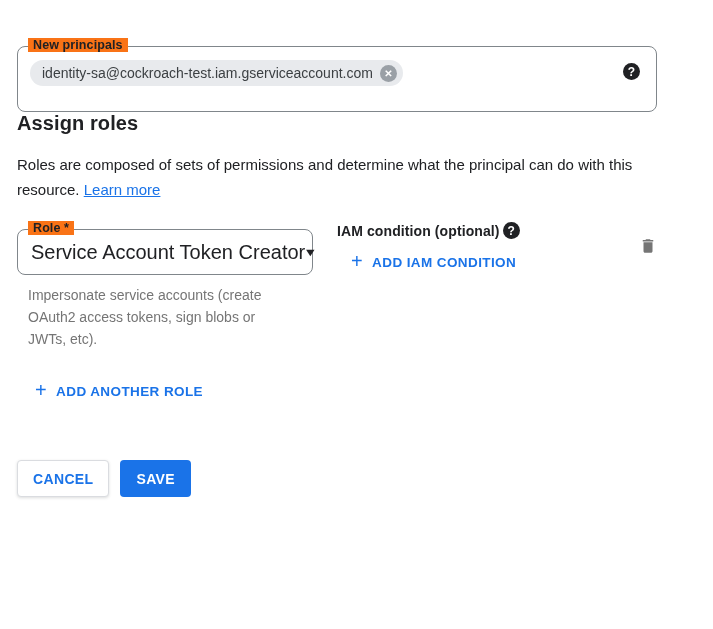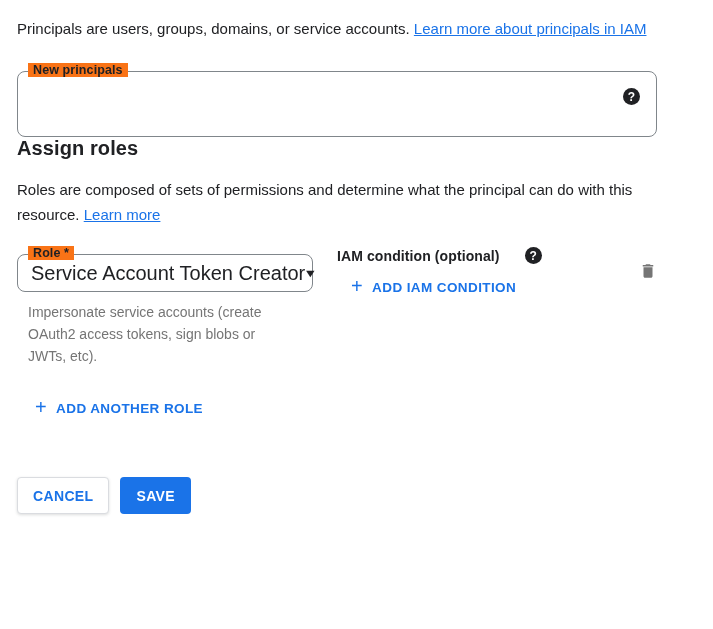--- a/index.html
+++ b/index.html
@@ -108,21 +108,21 @@
 
   .role-row {
     display: flex;
     align-items: flex-start;
     margin-top: 19px;
     width: 679px;
   }
   .role-col { width: 296px; flex: 0 0 auto; }
   .select-box {
     width: 296px;
-    height: 38px;
+    height: 46px;
     margin-top: 8px;
     display: flex;
     align-items: center;
     justify-content: space-between;
     padding: 0 15px 0 13px;
     cursor: pointer;
   }
   .select-value {
     font-size: 20px;
     color: #202124;
@@ -138,21 +138,21 @@
     width: 256px;
     font-size: 14px;
     line-height: 22px;
     color: #757575;
   }
 
   .cond-col { margin-left: 24px; padding-top: 1px; }
   .cond-label-row {
     display: flex;
     align-items: center;
-    gap: 25px;
+    gap: 3px;
     font-size: 14px;
     font-weight: 700;
     letter-spacing: 0.1px;
   }
   .text-btn {
     display: inline-flex;
     align-items: center;
     gap: 9px;
     background: none;
     border: none;
@@ -205,24 +205,27 @@
     padding: 0 15px;
     box-shadow: 0 1px 3px rgba(60,64,67,0.18);
   }
 </style>
 </head>
 <body>
 
 <div class="page">
 
 
-  <p class="section-desc"><span>Principals are users, groups, domains, or service accounts.</span> <a class="blue-link">Learn more about principals in IAM</a></p>
 
   <div class="outline-box principals-box">
     <span class="float-label">New principals</span>
+    <div class="chip">
+      <span>identity-sa@cockroach-test.iam.gserviceaccount.com</span>
+      <span class="chip-close">✕</span>
+    </div>
     <span class="help-badge principals-help">?</span>
   </div>
 
   <h1 class="section-title assign-title">Assign roles</h1>
 
   <p class="section-desc"><span>Roles are composed of sets of permissions and determine what the principal can do with this resource.</span> <a class="blue-link">Learn more</a></p>
 
   <div class="role-row">
 
     <div class="role-col">

